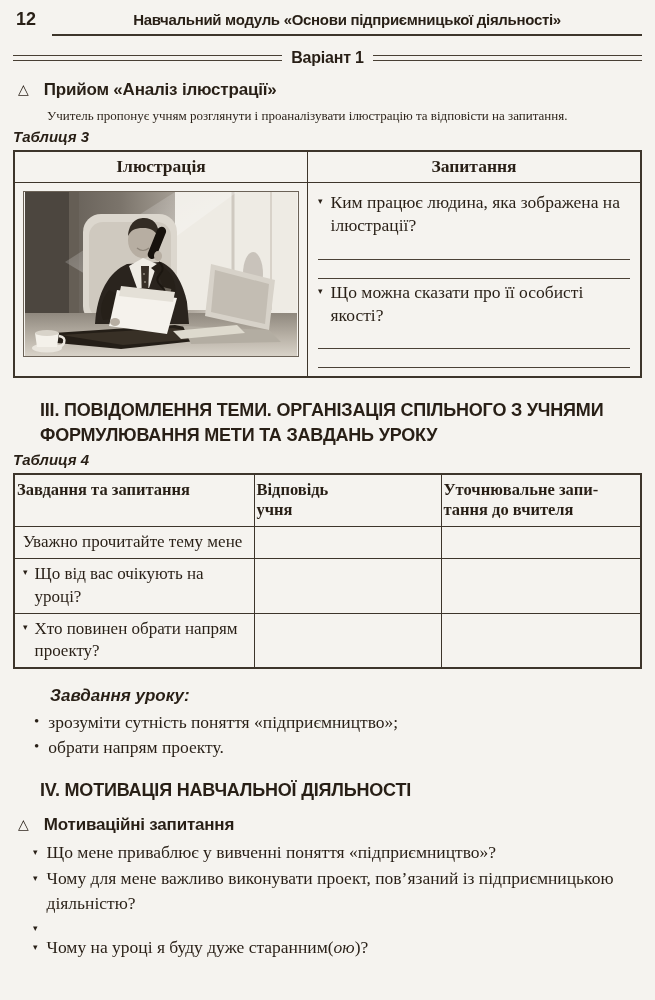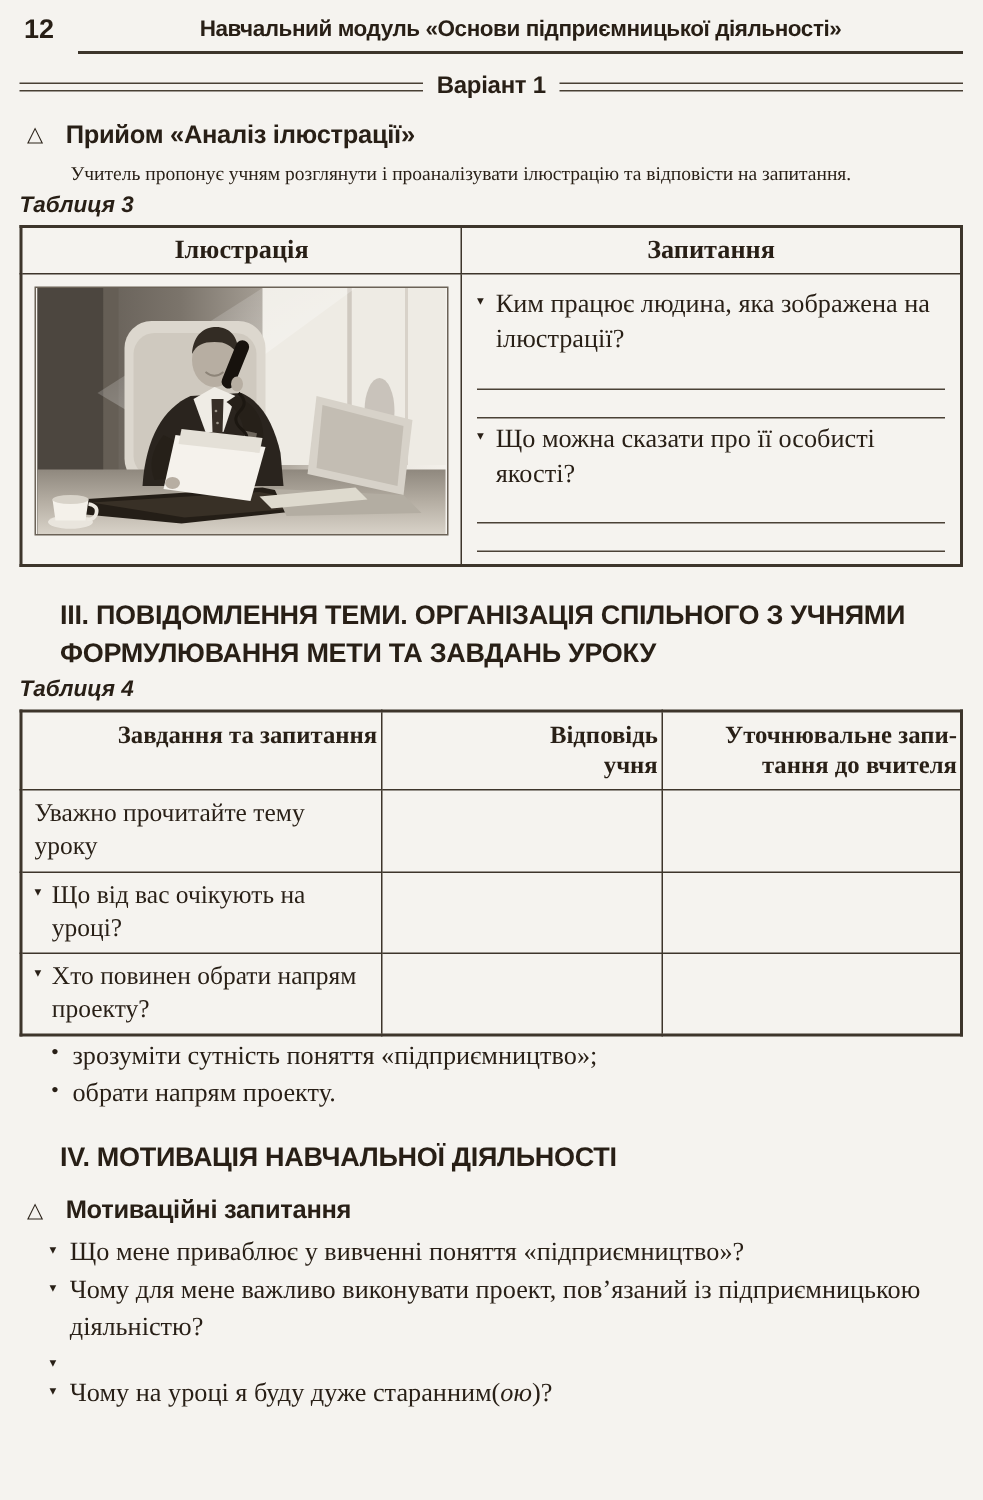--- a/index.html
+++ b/index.html
@@ -82,21 +82,21 @@
     font-family:"Liberation Sans", sans-serif;
     font-weight:bold; font-size:18px; line-height:1.38;
     letter-spacing:-0.2px; max-width:580px;
     margin:20px 0 0 27px;
   }
 
   
   .t4 { margin-top:5px; border:2px solid #3d352b; table-layout:fixed; }
   .t4 th, .t4 td { border:1.2px solid #3d352b; vertical-align:top; }
   .t4 th {
-    font-size:16.5px; font-weight:bold; text-align:right;
+    font-size:16.5px; font-weight:bold; text-align:left;
     line-height:1.22; padding:5px 2px 6px 2px;
   }
   .t4 th .hdr { display:inline-block; }
   .t4 .c1 { width:240px; }
   .t4 .c2 { width:187px; }
   .t4 th.c2 .hdr { max-width:95px; }
   .t4 th.c3 .hdr { max-width:185px; }
   .t4 td { height:30px; }
   .t4 .row-cell { display:flex; gap:7px; font-size:17px; line-height:1.3; padding:4px 6px 5px 8px; }
   .t4 .row-marker { font-family:"DejaVu Sans", sans-serif; font-size:9px; padding-top:4px; }
@@ -244,21 +244,21 @@
     <tbody>
         <tr>
       <th class="c1"><span class="hdr">Завдання та запитання</span></th>
       <th class="c2"><span class="hdr">Відповідь учня</span></th>
       <th class="c3"><span class="hdr">Уточнювальне запи­тання до вчителя</span></th>
     </tr>
     <tr>
       <td>
         <div class="row-cell">
 
-          <span>Уважно прочитайте тему уроку</span>
+          <span>Уважно прочитайте тему мене</span>
         </div>
       </td>
       <td></td>
       <td></td>
     </tr>
     <tr>
       <td>
         <div class="row-cell">
           <span class="row-marker">▾</span>
           <span>Що від вас очікують на уроці?</span>
@@ -273,20 +273,21 @@
           <span class="row-marker">▾</span>
           <span>Хто повинен обрати напрям проекту?</span>
         </div>
       </td>
       <td></td>
       <td></td>
     </tr>
   </tbody>
     </table>
 
+  <div class="tasks-title">Завдання уроку:</div>
   <ul class="blist">
     <li>
       <span class="bullet">•</span>
       <span>зрозуміти сутність поняття «підприємництво»;</span>
     </li>
     <li>
       <span class="bullet">•</span>
       <span>обрати напрям проекту.</span>
     </li>
   </ul>

